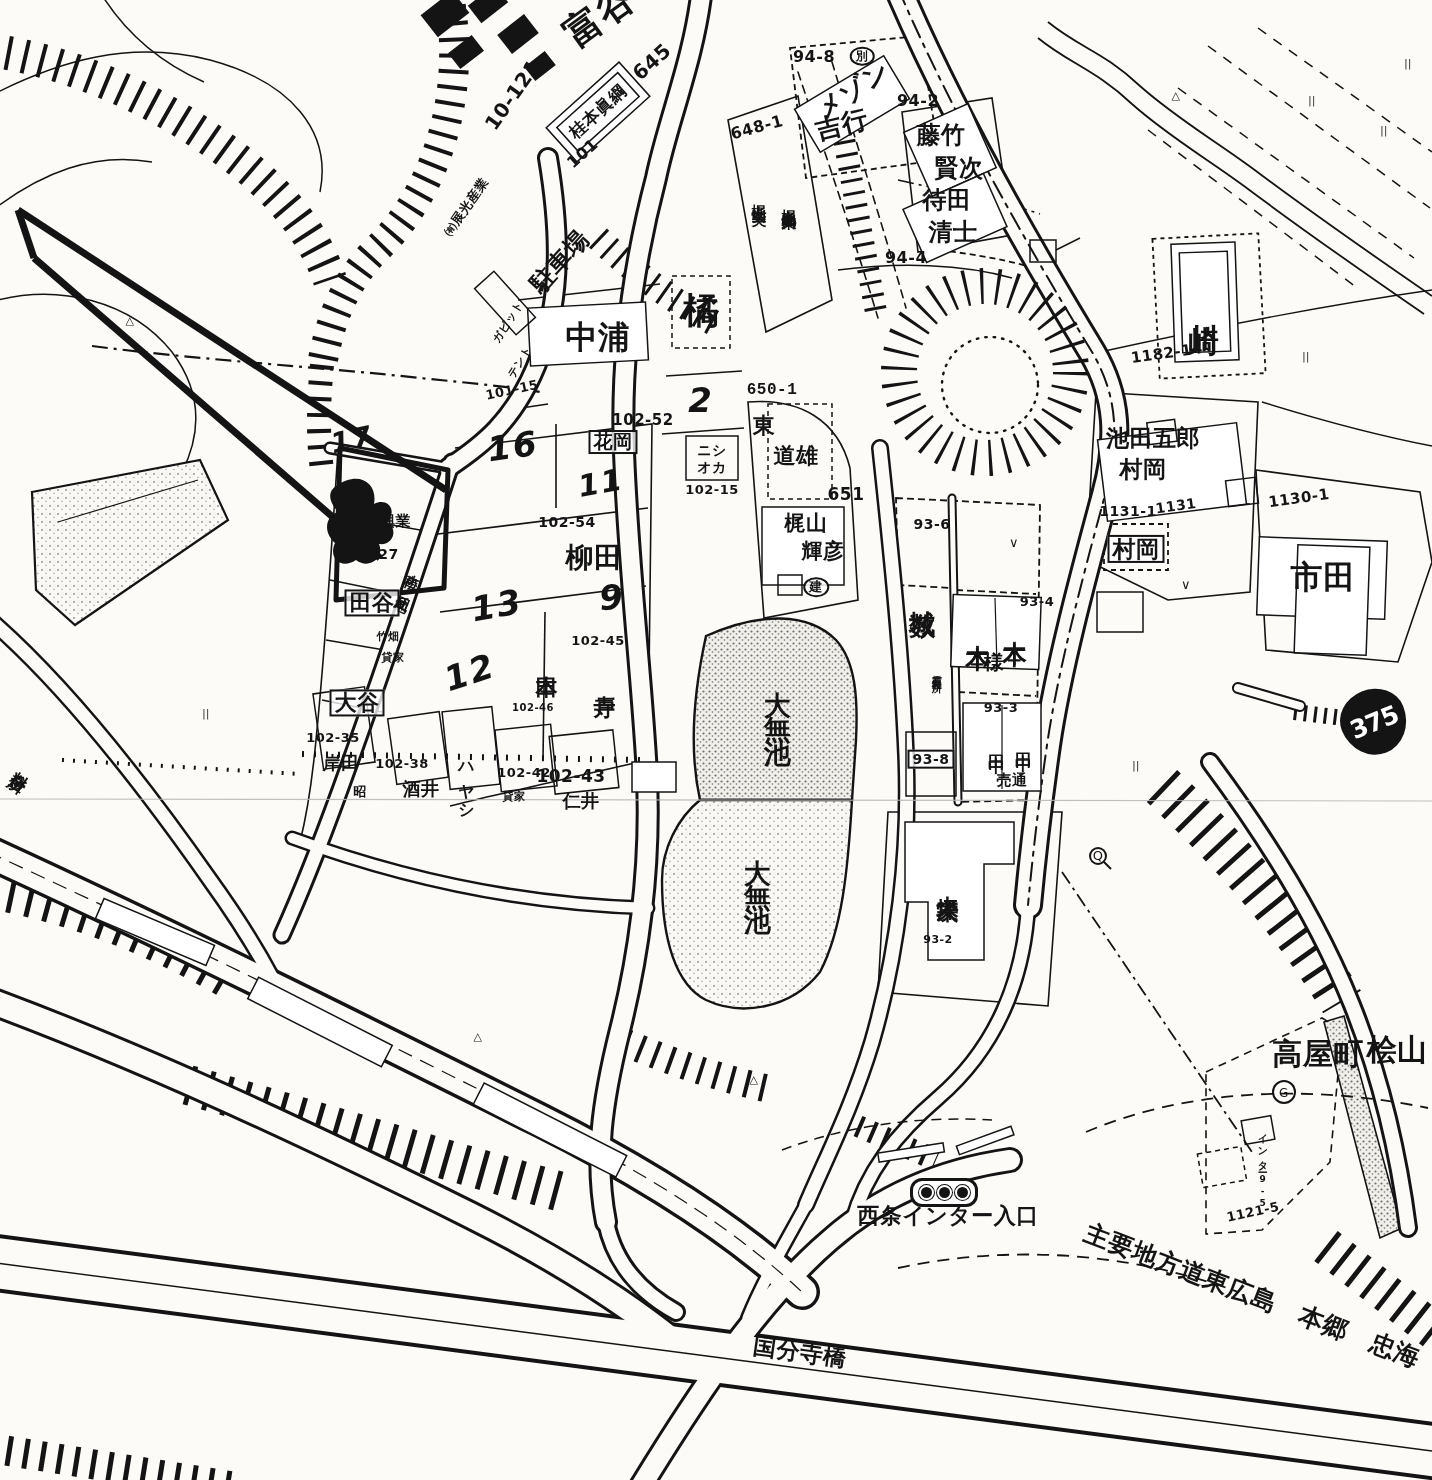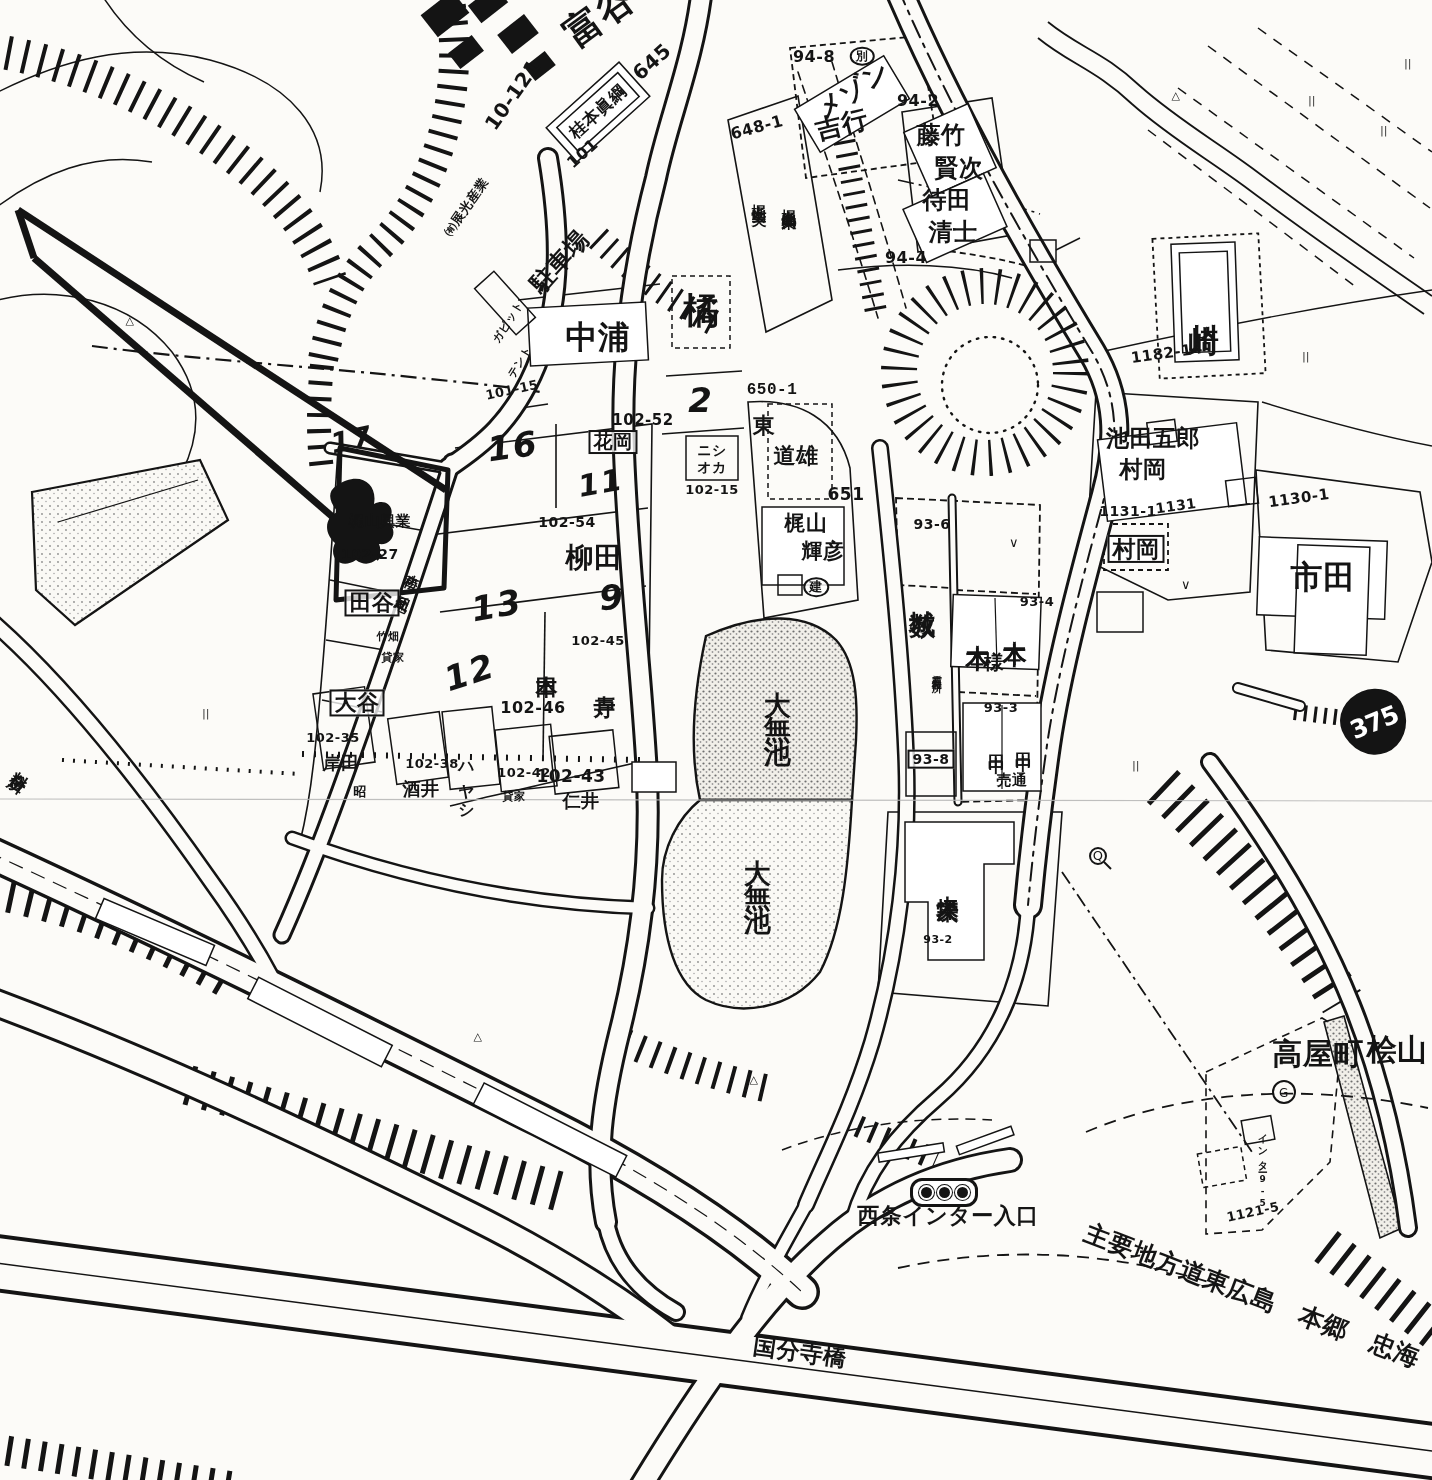--- a/index.html
+++ b/index.html
@@ -319,27 +319,27 @@
       <div class="lbl" style="left: 594px; top: 558px; font-size: 28px; transform: translate(-50%, -50%) rotate(0deg);">柳田</div>
       <div class="lbl hand" style="left: 497px; top: 606px; font-size: 34px; transform: translate(-50%, -50%) rotate(-10deg);">13</div>
       <div class="lbl hand" style="left: 612px; top: 598px; font-size: 34px; transform: translate(-50%, -50%) rotate(-5deg);">9</div>
       <div class="lbl hand" style="left: 470px; top: 673px; font-size: 34px; transform: translate(-50%, -50%) rotate(-18deg);">12</div>
       <div class="lbl box" style="left: 372px; top: 603px; font-size: 22px; transform: translate(-50%, -50%) rotate(0deg);">田谷</div>
       <div class="lbl" style="left: 388px; top: 637px; font-size: 11px; transform: translate(-50%, -50%) rotate(0deg);">竹畑</div>
       <div class="lbl" style="left: 393px; top: 658px; font-size: 11px; transform: translate(-50%, -50%) rotate(0deg);">貸家</div>
       <div class="lbl box" style="left: 357px; top: 703px; font-size: 22px; transform: translate(-50%, -50%) rotate(0deg);">大谷</div>
       <div class="lbl vert" style="left: 414px; top: 578px; font-size: 14px; transform: translate(-50%, -50%) rotate(24deg);">吉松ヶ丘団地</div>
       <div class="lbl vert" style="left: 547px; top: 660px; font-size: 22px; transform: translate(-50%, -50%) rotate(0deg);">本田</div>
-      <div class="lbl" style="left: 533px; top: 708px; font-size: 16px; transform: translate(-50%, -50%) rotate(0deg);">102-46</div>
+      <div class="lbl" style="left: 533px; top: 708px; font-size: 10px; transform: translate(-50%, -50%) rotate(0deg);">102-46</div>
       <div class="lbl" style="left: 598px; top: 641px; font-size: 13px; transform: translate(-50%, -50%) rotate(0deg); text-align: right;">102-45</div>
       <div class="lbl vert" style="left: 605px; top: 680px; font-size: 22px; transform: translate(-50%, -50%) rotate(0deg);">寺戸</div>
       <div class="lbl" style="left: 333px; top: 738px; font-size: 13px; transform: translate(-50%, -50%) rotate(0deg);">102-35</div>
       <div class="lbl" style="left: 341px; top: 763px; font-size: 18px; transform: translate(-50%, -50%) rotate(0deg);">岸田</div>
       <div class="lbl" style="left: 360px; top: 792px; font-size: 13px; transform: translate(-50%, -50%) rotate(0deg);">昭</div>
-      <div class="lbl" style="left: 432px; top: 764px; font-size: 13px; transform: translate(-50%, -50%) rotate(0deg);">102-38</div>
+      <div class="lbl" style="left: 402px; top: 764px; font-size: 13px; transform: translate(-50%, -50%) rotate(0deg);">102-38</div>
       <div class="lbl" style="left: 421px; top: 789px; font-size: 18px; transform: translate(-50%, -50%) rotate(0deg);">酒井</div>
       <div class="lbl vert" style="left: 466px; top: 782px; font-size: 16px; transform: translate(-50%, -50%) rotate(0deg);">ハヤシ</div>
       <div class="lbl" style="left: 524px; top: 773px; font-size: 13px; transform: translate(-50%, -50%) rotate(0deg);">102-42</div>
       <div class="lbl" style="left: 514px; top: 797px; font-size: 11px; transform: translate(-50%, -50%) rotate(0deg);">貸家</div>
       <div class="lbl" style="left: 571px; top: 777px; font-size: 17px; transform: translate(-50%, -50%) rotate(0deg);">102-43</div>
       <div class="lbl" style="left: 581px; top: 801px; font-size: 18px; transform: translate(-50%, -50%) rotate(0deg);">仁井</div>
       <div class="lbl" style="left: 772px; top: 390px; font-size: 16px; transform: translate(-50%, -50%) rotate(0deg); font-family: Liberation Mono, monospace;">650-1</div>
       <div class="lbl" style="left: 764px; top: 426px; font-size: 22px; transform: translate(-50%, -50%) rotate(0deg);">東</div>
       <div class="lbl" style="left: 796px; top: 456px; font-size: 22px; transform: translate(-50%, -50%) rotate(0deg);">道雄</div>
       <div class="lbl" style="left: 846px; top: 495px; font-size: 17px; transform: translate(-50%, -50%) rotate(0deg);">651</div>

